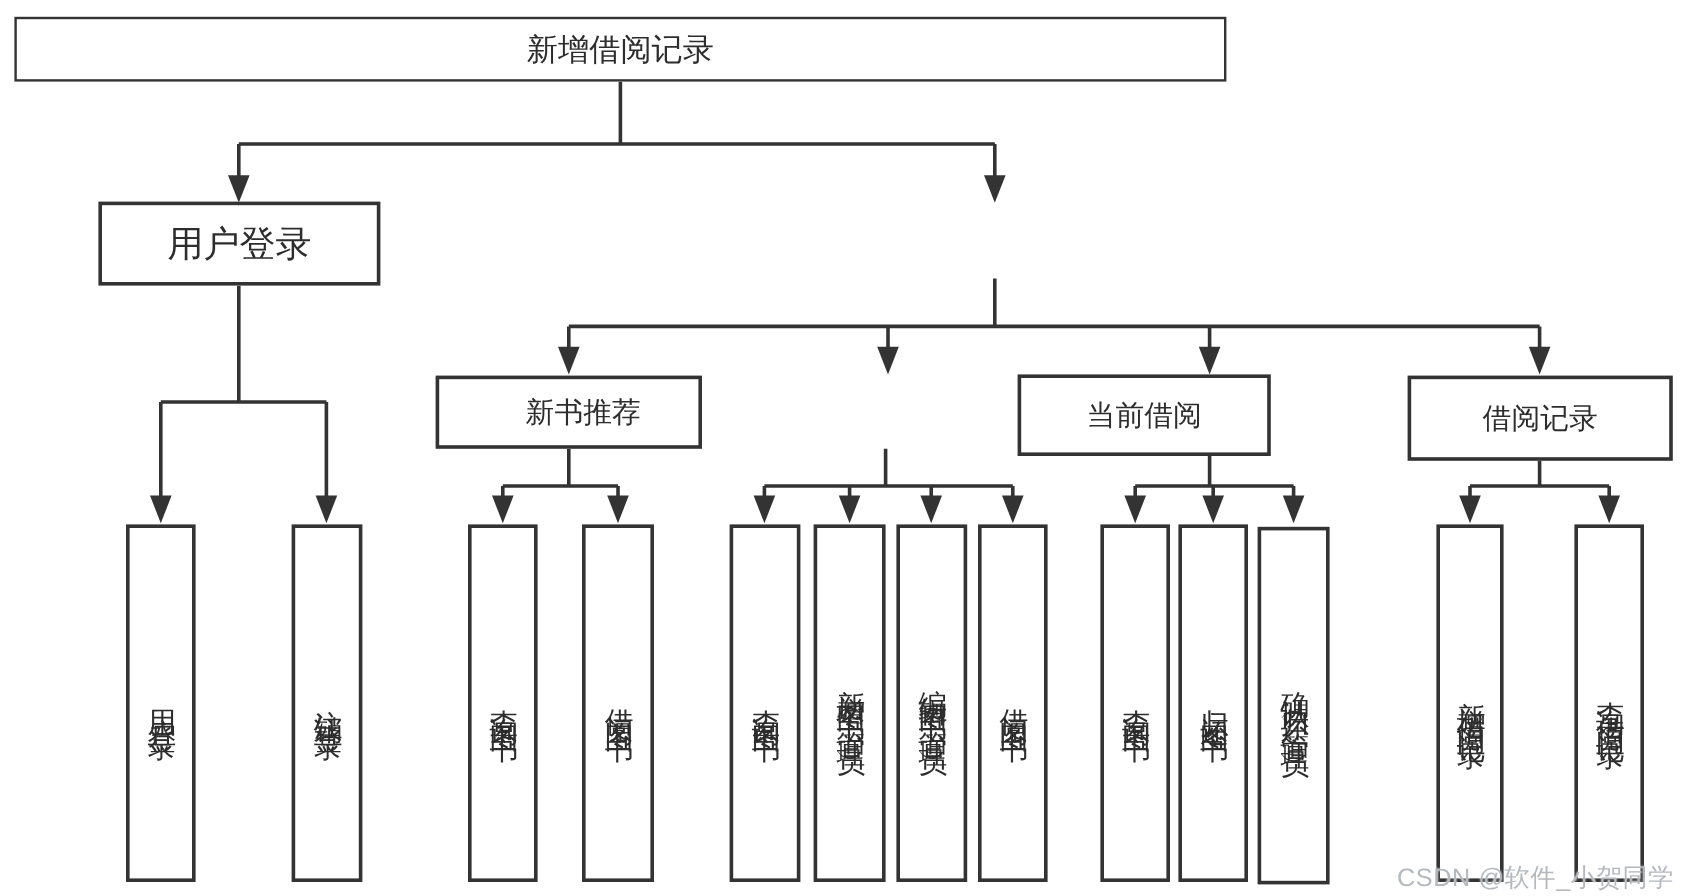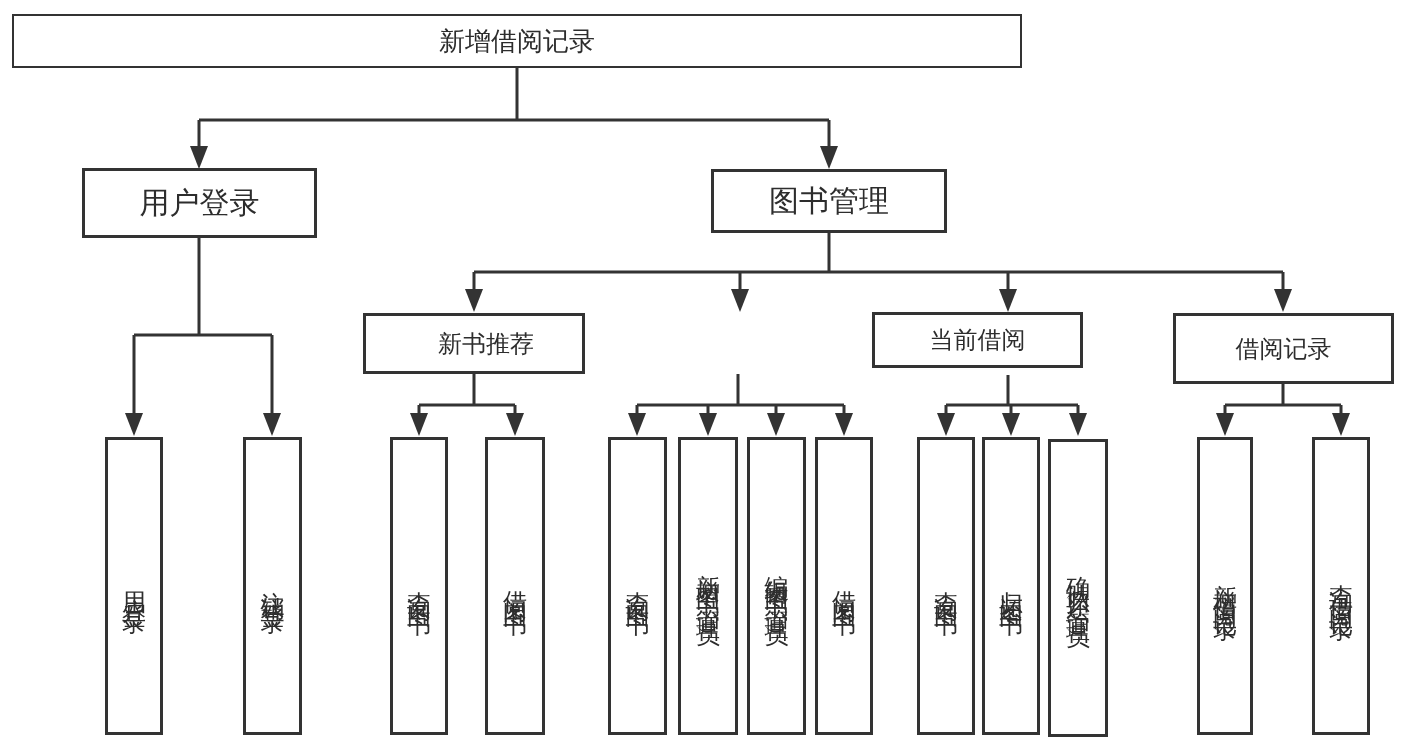--- a/index.html
+++ b/index.html
@@ -99,28 +99,25 @@
     </g>
   </svg>
 
   <div class="box root-box lvl1" style="left:12px;top:14px;width:1010px;height:54px;">
     <span>新增借阅记录</span>
   </div>
 
   <div class="box lvl2" style="left:82px;top:168px;width:235px;height:70px;">
     <span>用户登录</span>
   </div>
-  <div class="box lvl2" style="left:711px;top:169px;width:236px;height:64px;">
-    <span>图书管理</span>
-  </div>
 
   <div class="box lvl3" style="left:363px;top:313px;width:222px;height:61px;padding-left:24px;">
     <span>新书推荐</span>
   </div>
-  <div class="box lvl3" style="left:872px;top:312px;width:211px;height:56px;font-family:Liberation Serif, serif;">
+  <div class="box lvl3" style="left:848px;top:312px;width:211px;height:68px;font-family:Liberation Serif, serif;">
     <span>当前借阅</span>
   </div>
   <div class="box lvl3" style="left:1173px;top:313px;width:221px;height:71px;">
     <span>借阅记录</span>
   </div>
 
   <div class="box v" style="left:105px;top:437px;width:58px;height:298px;">
     <span>用户登录</span>
   </div>
   <div class="box v" style="left:243px;top:437px;width:59px;height:298px;">
@@ -157,14 +154,15 @@
     <span>确认归还（管理员）</span>
   </div>
 
   <div class="box v" style="left:1197px;top:437px;width:56px;height:298px;">
     <span>新增借阅记录</span>
   </div>
   <div class="box v" style="left:1312px;top:437px;width:58px;height:298px;">
     <span>查询借阅记录</span>
   </div>
 
+  <div class="watermark">CSDN @软件_小贺同学</div>
 
 </div>
 
 </body></html>

